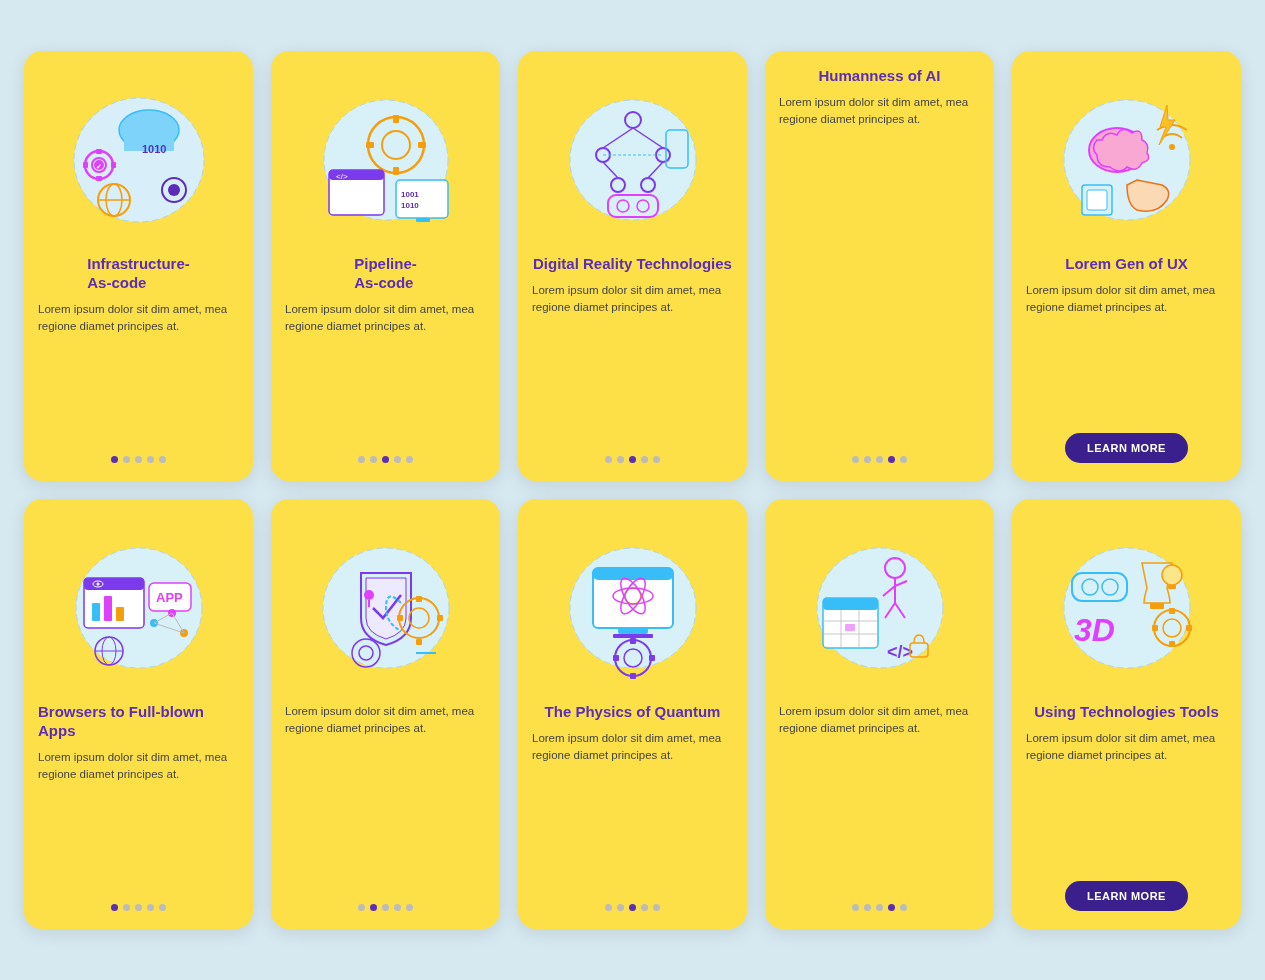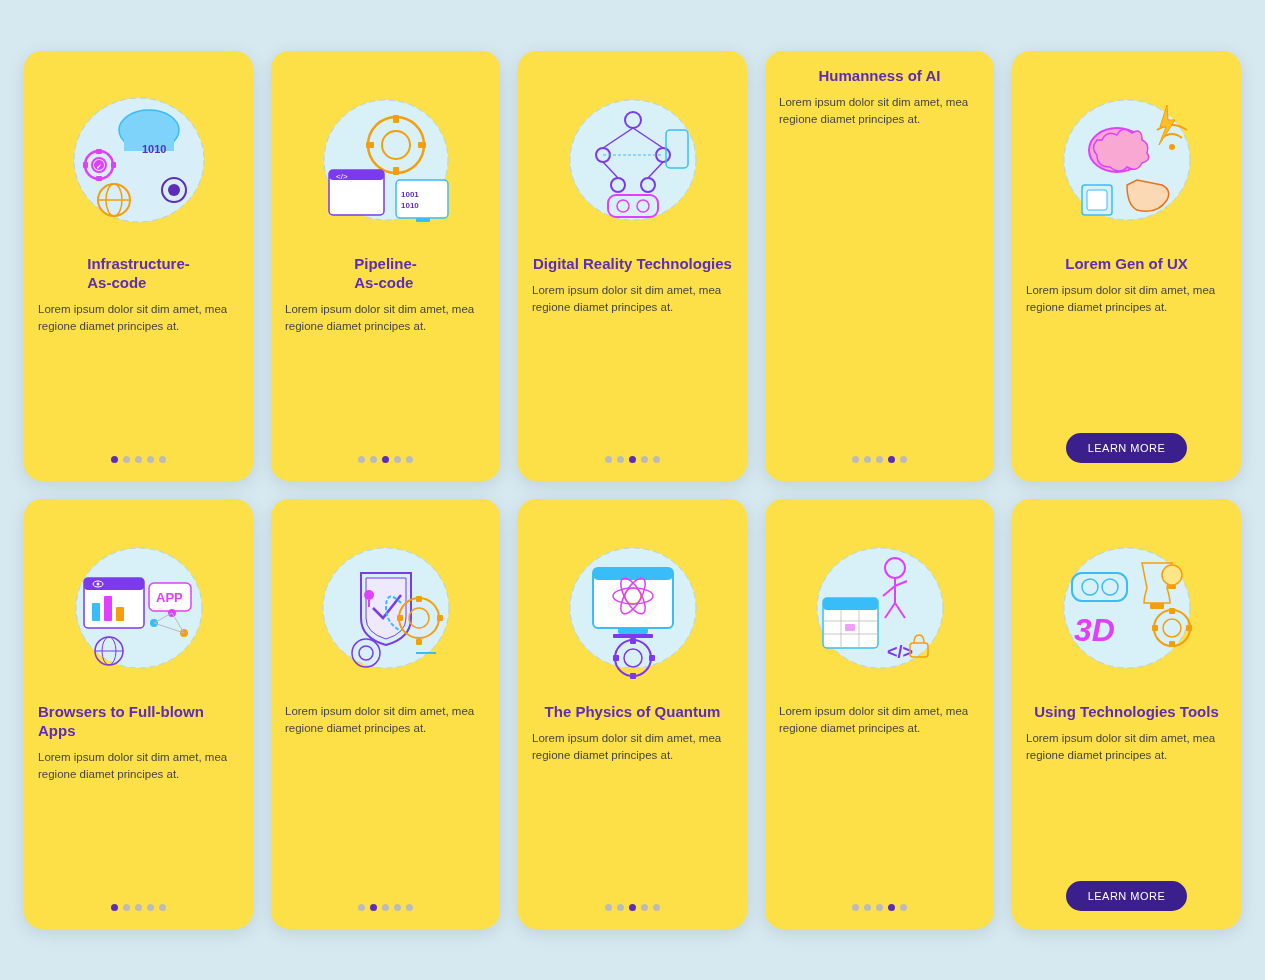--- a/index.html
+++ b/index.html
@@ -79,21 +79,21 @@
       display: flex;
       justify-content: center;
     }
     .learn-more-btn {
       background: #3b1f8c;
       color: #fff;
       border: none;
       border-radius: 22px;
       padding: 9px 22px;
       font-size: 11px;
-      font-weight: 400;
+      font-weight: 700;
       letter-spacing: 0.5px;
       cursor: pointer;
       text-transform: uppercase;
     }
     
     .dash-circle {
       stroke: #b0d0e8;
       stroke-dasharray: 6 4;
       fill: #d8eef8;
     }

